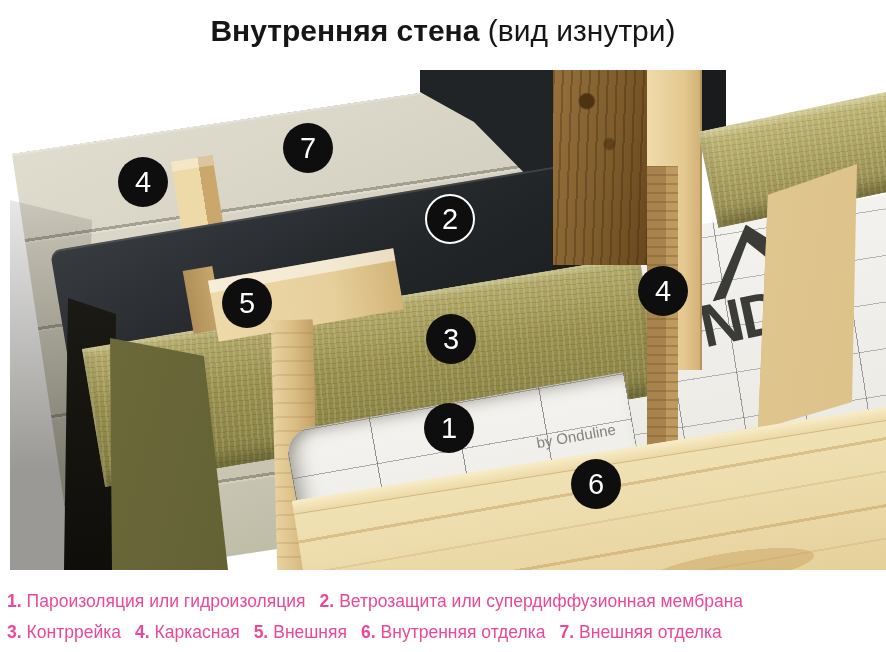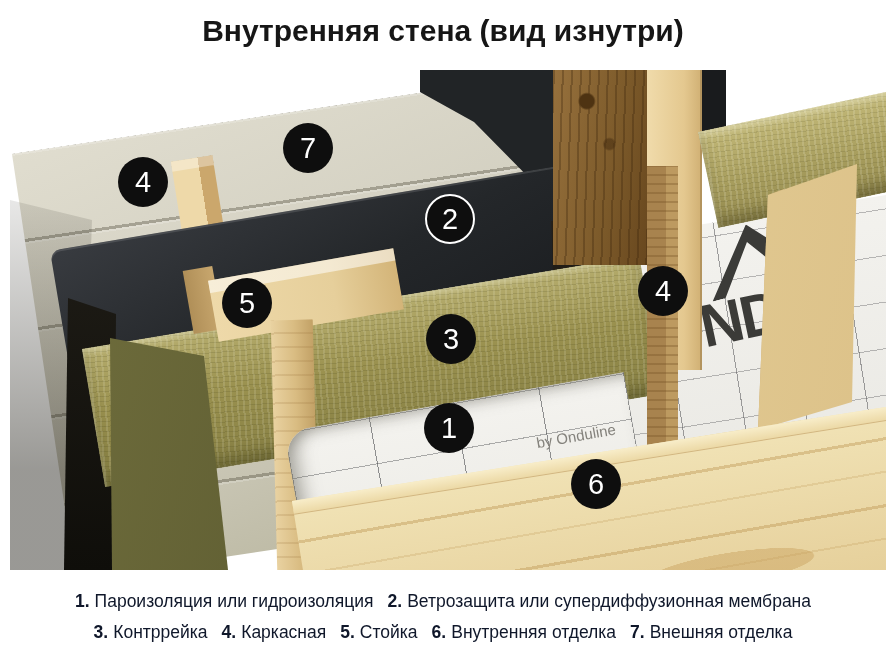--- a/index.html
+++ b/index.html
@@ -9,21 +9,21 @@
     font-family:"Liberation Sans", sans-serif;
     color:#141414;
   }
   
   .title{
     position:absolute;top:14px;left:0;width:100%;
     text-align:center;font-size:30px;letter-spacing:0;
     color:#161616;
   }
   .title .t-bold{font-weight:700;}
-  .title .t-reg{font-weight:700;}
+  .title .t-reg{font-weight:400;}
 
   
   .scene{
     position:absolute;left:10px;top:70px;width:876px;height:500px;
     overflow:hidden;background:#fff;
   }
   .scene *{position:absolute;}
   .full{left:0;top:0;width:100%;height:100%;}
 
   
@@ -203,21 +203,21 @@
     width:50px;height:50px;border-radius:50%;
     display:flex;align-items:center;justify-content:center;
     font-size:29px;font-weight:400;z-index:20;
     box-sizing:border-box;
   }
   .callout.ring{border:2px solid #ffffff;}
 
   
   .legend{
     position:absolute;left:0;top:586px;width:886px;
-    text-align:center;font-size:17.5px;line-height:31px;color:#0f172a;
+    text-align:left;font-size:17.5px;line-height:31px;color:#ec4899;
   }
   .legend-row{white-space:nowrap;}
   .legend-item{margin:0 7px;display:inline-block;}
   .legend-item b{font-weight:700;margin-right:5px;}
 </style>
 </head>
 <body>
 
 <div class="title">
   <span class="t-bold">Внутренняя стена</span><span class="t-reg"> (вид изнутри)</span>
@@ -268,14 +268,14 @@
       <div class="callout" style="position: absolute; left: 212px; top: 208px; background: rgb(14, 14, 14); color: rgb(255, 255, 255);">5</div>
       <div class="callout" style="position: absolute; left: 416px; top: 244px; background: rgb(14, 14, 14); color: rgb(255, 255, 255);">3</div>
       <div class="callout" style="position: absolute; left: 628px; top: 196px; background: rgb(14, 14, 14); color: rgb(255, 255, 255);">4</div>
       <div class="callout" style="position: absolute; left: 414px; top: 333px; background: rgb(14, 14, 14); color: rgb(255, 255, 255);">1</div>
       <div class="callout" style="position: absolute; left: 561px; top: 389px; background: rgb(14, 14, 14); color: rgb(255, 255, 255);">6</div>
     </div>
 </div>
 
 <div class="legend" id="legend">
     <div class="legend-row"><span class="legend-item"><b>1.</b><span>Пароизоляция или гидроизоляция</span></span><span class="legend-item"><b>2.</b><span>Ветрозащита или супердиффузионная мембрана</span></span></div>
-    <div class="legend-row"><span class="legend-item"><b>3.</b><span>Контррейка</span></span><span class="legend-item"><b>4.</b><span>Каркасная</span></span><span class="legend-item"><b>5.</b><span>Стойка</span></span><span class="legend-item"><b>6.</b><span>Внутренняя отделка</span></span><span class="legend-item"><b>7.</b><span>Внешняя отделка</span></span></div>
+    <div class="legend-row"><span class="legend-item"><b>3.</b><span>Контррейка</span></span><span class="legend-item"><b>4.</b><span>Каркасная</span></span><span class="legend-item"><b>5.</b><span>Внешняя</span></span><span class="legend-item"><b>6.</b><span>Внутренняя отделка</span></span><span class="legend-item"><b>7.</b><span>Внешняя отделка</span></span></div>
   </div>
 
 </body></html>

